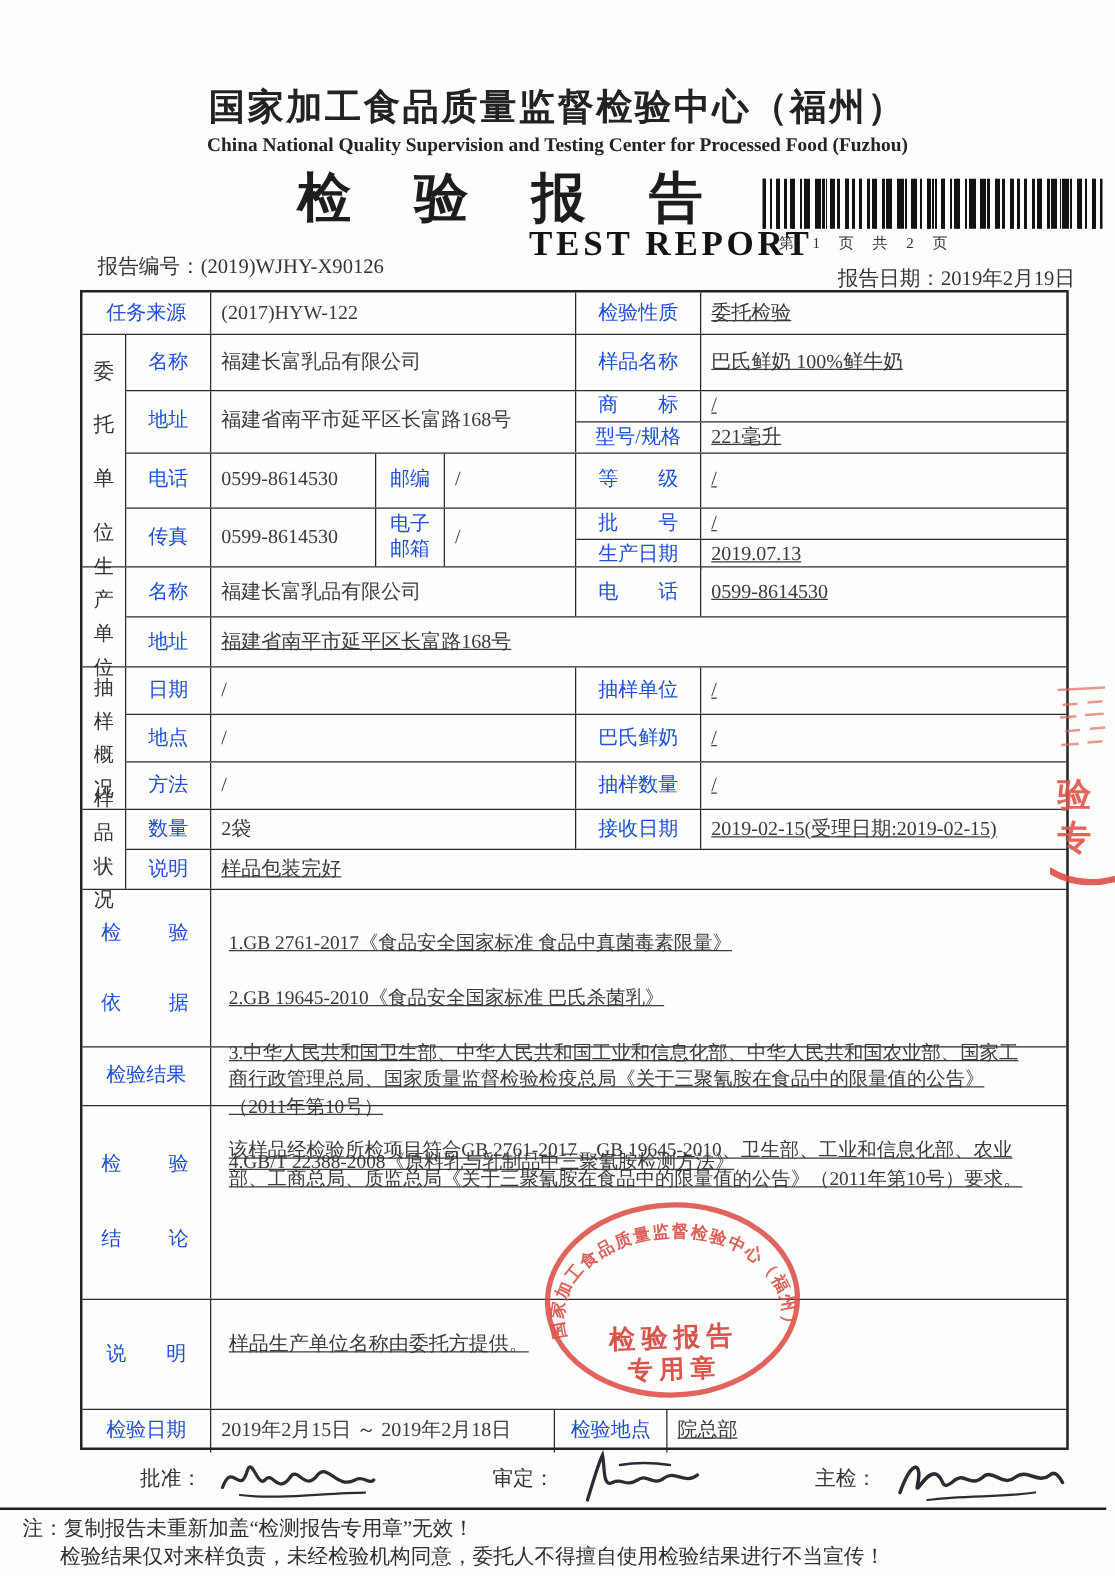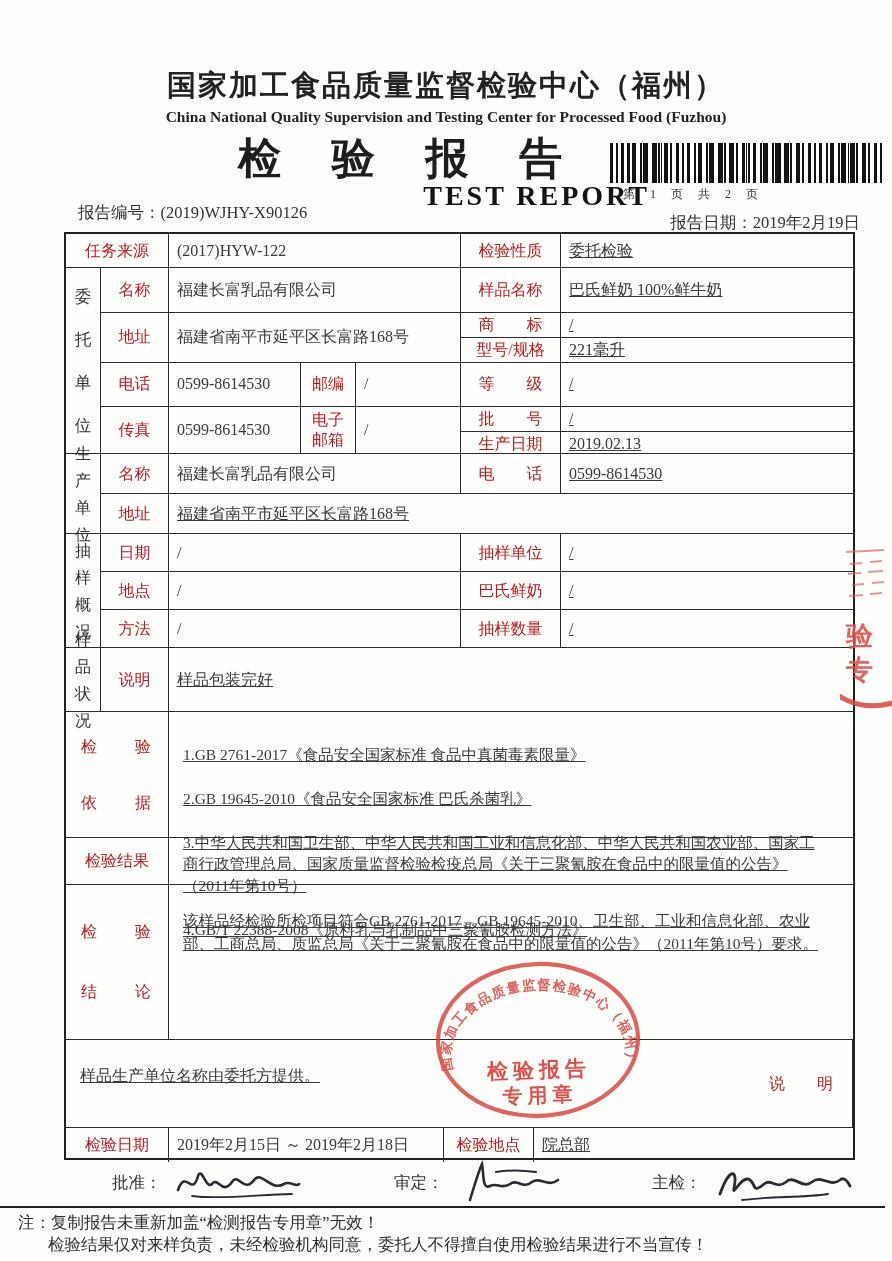--- a/index.html
+++ b/index.html
@@ -36,21 +36,21 @@
   
   .doc-table{position:absolute;left:64px;top:232px;width:791px;height:928px;
     border:2.4px solid #222;box-sizing:border-box;background:rgba(255,255,255,.4);}
   .row{display:flex;border-bottom:1.6px solid #2b2b2b;box-sizing:border-box;}
   .row.last{border-bottom:none;}
   .band{display:flex;border-bottom:1.6px solid #2b2b2b;box-sizing:border-box;}
   .c{box-sizing:border-box;border-right:1.6px solid #2b2b2b;
      display:flex;align-items:center;font-size:16px;color:#383838;
      padding:2px 8px;white-space:pre-line;line-height:1.25;}
   .c.end{border-right:none;text-decoration:underline;}
-  .lab{justify-content:center;text-align:center;color:#b91c1c;}
+  .lab{justify-content:center;text-align:center;color:#1d4ed8;}
   .glab{justify-content:center;text-align:center;padding:2px 4px;color:#333;}
   .stack{display:flex;flex-direction:column;}
   .stack>.srow{display:flex;border-bottom:1.6px solid #2b2b2b;box-sizing:border-box;flex:1;}
   .stack>.srow:last-child{border-bottom:none;}
   .val{color:#3a3a3a;}
   .spread{line-height:56px;letter-spacing:2px;}
   .spread2{line-height:60px;letter-spacing:2px;}
   .vgrp4{line-height:43px;font-size:16.5px;}
   .vgrp2{line-height:27px;font-size:16px;}
   .basis-lines{display:block;padding:10px 24px 6px 14px;font-size:15.5px;line-height:21.5px;color:#3a3a3a;}
@@ -141,21 +141,21 @@
           <div class="c lab" style="width:55px">电子
 邮箱</div>
           <div class="c val" style="width:105px">/</div>
           <div class="stack" style="flex:1">
             <div class="srow">
               <div class="c lab" style="width:100px">批　　号</div>
               <div class="c val end" style="flex:1">/</div>
             </div>
             <div class="srow">
               <div class="c lab" style="width:100px">生产日期</div>
-              <div class="c val end" style="flex:1">2019.02.13</div>
+              <div class="c val end" style="flex:1">2019.07.13</div>
             </div>
           </div>
         </div>
       </div>
     </div>
 
     <div class="band" style="height:80px">
       <div class="c glab vgrp2" style="width:35px">生产
 单位</div>
       <div class="stack" style="flex:1">
@@ -194,20 +194,26 @@
           <div class="c lab" style="width:100px">抽样数量</div>
           <div class="c val end" style="flex:1">/</div>
         </div>
       </div>
     </div>
 
     <div class="band" style="height:64px">
       <div class="c glab vgrp2" style="width:35px">样品
 状况</div>
       <div class="stack" style="flex:1">
+        <div class="srow" style="height:36px">
+          <div class="c lab" style="width:68px">数量</div>
+          <div class="c val" style="width:292px">2袋</div>
+          <div class="c lab" style="width:100px">接收日期</div>
+          <div class="c val end" style="flex:1">2019-02-15(受理日期:2019-02-15)</div>
+        </div>
         <div class="srow" style="height:28px">
           <div class="c lab" style="width:68px">说明</div>
           <div class="c val end" style="flex:1">样品包装完好</div>
         </div>
       </div>
     </div>
 
     <div class="row" style="height:126px">
       <div class="c lab spread" style="width:103px">检　　验
 依　　据</div>
@@ -235,22 +241,22 @@
           <text font-size="13.5" fill="#d9453c" font-weight="bold" opacity="0.92">
             <textPath href="#sealArc" startOffset="0" textLength="268">国家加工食品质量监督检验中心（福州）</textPath>
           </text>
           <text x="110" y="122" text-anchor="middle" font-size="21" font-weight="bold" fill="#d9453c" letter-spacing="5">检验报告</text>
           <text x="110" y="147" text-anchor="middle" font-size="20" font-weight="bold" fill="#d9453c" letter-spacing="5">专用章</text>
         </svg>
       </div>
     </div>
 
     <div class="row" style="height:88px">
+      <div class="c lab" style="width:103px">说　　明</div>
       <div class="c val end" style="flex:1;padding-left:14px;align-items:flex-start;padding-top:26px">样品生产单位名称由委托方提供。</div>
-      <div class="c lab" style="width:103px">说　　明</div>
     </div>
 
     <div class="row last" style="height:34px">
       <div class="c lab" style="width:103px">检验日期</div>
       <div class="c val" style="width:275px">2019年2月15日 ～ 2019年2月18日</div>
       <div class="c lab" style="width:90px">检验地点</div>
       <div class="c val end" style="flex:1">院总部</div>
     </div>
   </div>
 

